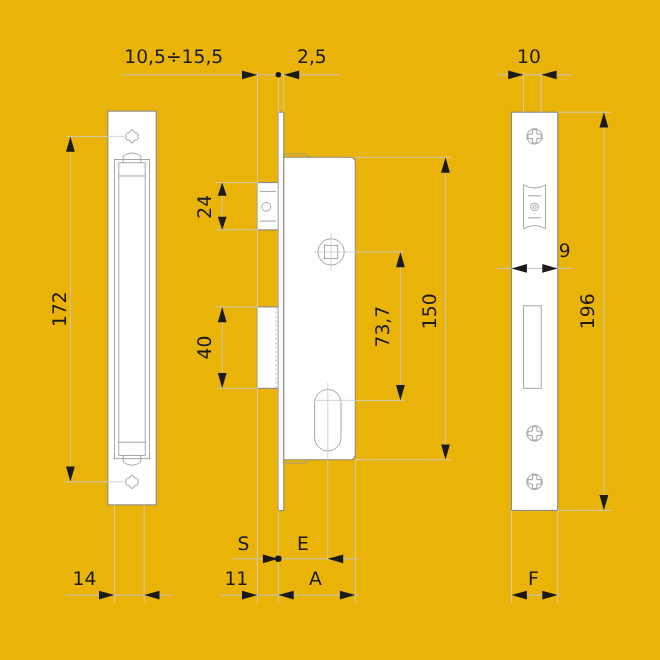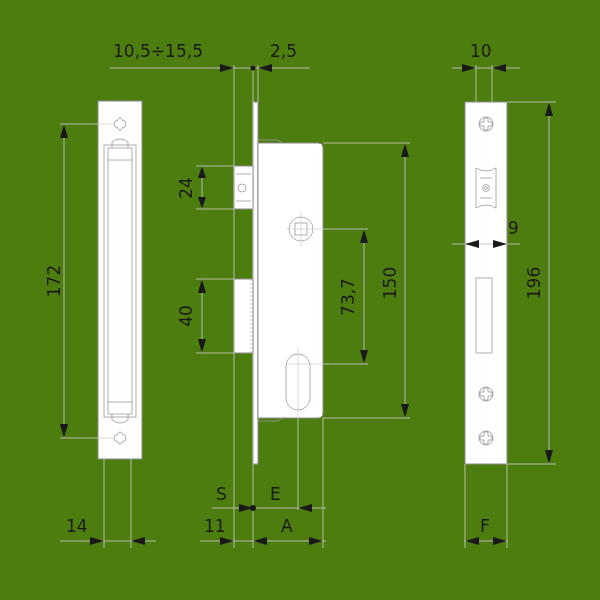--- a/index.html
+++ b/index.html
@@ -1,16 +1,16 @@
 <!DOCTYPE html>
 <html><head>
 <meta charset="utf-8">
 <style>
   html, body { margin: 0; padding: 0; background: #ffffff; }
-  #canvas { position: relative; width: 600px; height: 600px; background: #4d7c0f; overflow: hidden; }
+  #canvas { position: relative; width: 600px; height: 600px; background: #eab308; overflow: hidden; }
   svg { position: absolute; left: 0; top: 0; }
   .part { fill: #ffffff; stroke: #8a8a8a; stroke-width: 1; }
   .part-thin { fill: none; stroke: #9a9a9a; stroke-width: 0.8; }
   .ext { fill: none; stroke: #cfcfcf; stroke-width: 0.8; }
   .dim { fill: none; stroke: #c4c4c4; stroke-width: 0.9; }
   .arrow { fill: #1a1a1a; stroke: none; }
   .dot { fill: #1a1a1a; }
   .lbl { font-family: "DejaVu Sans", sans-serif; font-size: 17px; fill: #1a1a1a; }
 </style>
 </head>

